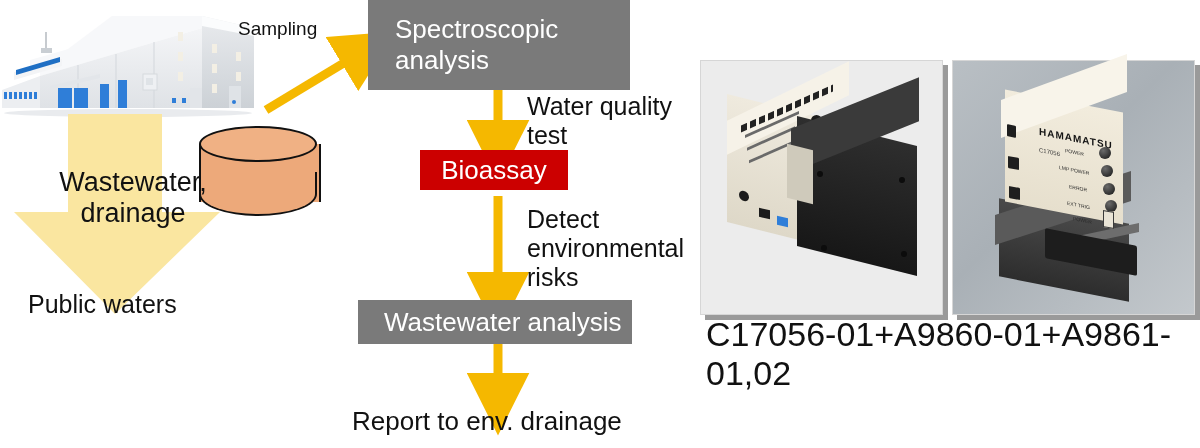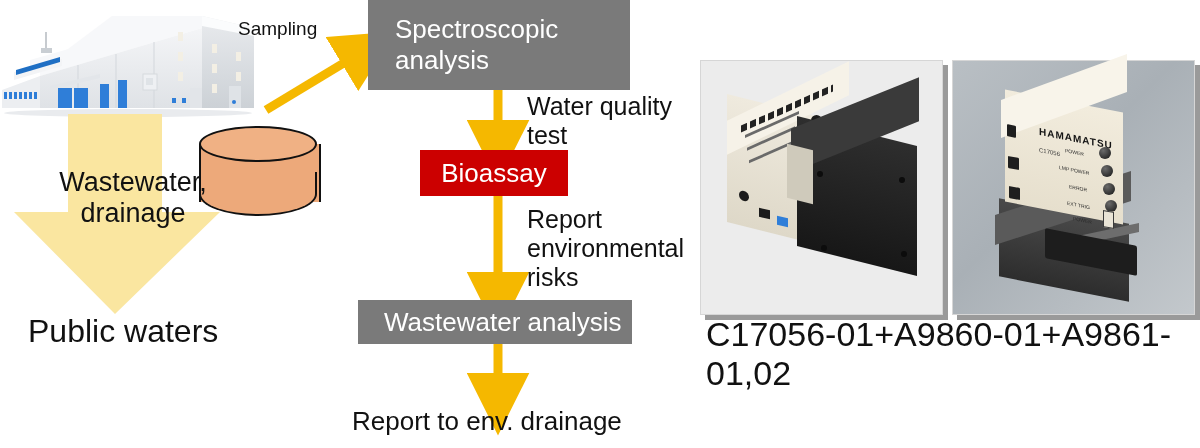--- a/index.html
+++ b/index.html
@@ -25,31 +25,31 @@
       border-top:none;box-sizing:border-box;}
   #storage .cyl-top{position:absolute;left:2px;top:0px;width:118px;height:36px;
       background:#F0B184;border:2.5px solid #111;border-radius:50%;box-sizing:border-box;}
   #storage .cyl-label{position:absolute;left:0;top:30px;width:122px;text-align:center;
       font-size:25px;color:#111;}
 
   
   .flowbox{position:absolute;color:#fff;display:flex;align-items:center;}
   #box-spectro{left:368px;top:0px;width:262px;height:90px;background:#7A7A7A;
       font-size:26px;padding-left:27px;box-sizing:border-box;}
-  #box-bioassay{left:420px;top:150px;width:148px;height:46px;background:#CC0000;
+  #box-bioassay{left:420px;top:150px;width:148px;height:40px;background:#CC0000;
       font-size:26px;justify-content:center;}
   #box-additional{left:358px;top:300px;width:274px;height:44px;background:#7A7A7A;
       font-size:26px;padding-left:26px;box-sizing:border-box;}
 
   
   #lbl-sampling{left:238px;top:18px;font-size:19px;}
   #lbl-waterquality{left:527px;top:92px;font-size:25px;}
   #lbl-detect{left:527px;top:205px;font-size:25px;}
   #lbl-wastewater{left:40px;top:167px;font-size:27px;text-align:center;width:186px;}
-  #lbl-public{left:28px;top:313px;font-size:32px;}
+  #lbl-public{left:28px;top:290px;font-size:25px;}
   #lbl-report{left:352px;top:406px;font-size:26px;}
 
   
   #arrows{position:absolute;left:0;top:0;width:1200px;height:448px;pointer-events:none;}
 
   
   .photo-panel{position:absolute;box-sizing:border-box;}
   #panel-left{left:700px;top:60px;width:243px;height:255px;background:#ECECEC;
       border:1px solid #d6d6d6;box-shadow:5px 5px 0 #9a9a9a;}
   #panel-right{left:952px;top:60px;width:243px;height:255px;
@@ -210,21 +210,21 @@
 <div class="flowbox" id="box-bioassay">
   <span>Bioassay</span>
 </div>
 <div class="flowbox" id="box-additional">
   <span>Wastewater analysis</span>
 </div>
 
 <div class="txt" id="lbl-sampling">Sampling</div>
 <div class="txt" id="lbl-waterquality">Water quality
 test</div>
-<div class="txt" id="lbl-detect">Report
+<div class="txt" id="lbl-detect">Detect
 environmental
 risks</div>
 <div class="txt" id="lbl-wastewater">Wastewater,
 drainage</div>
 <div class="txt" id="lbl-public">Public waters</div>
 <div class="txt" id="lbl-report">Report to env. drainage</div>
 
 <div class="photo-panel" id="panel-left">
   <div class="p1-base"></div>
   <div class="p1-topface"></div>

